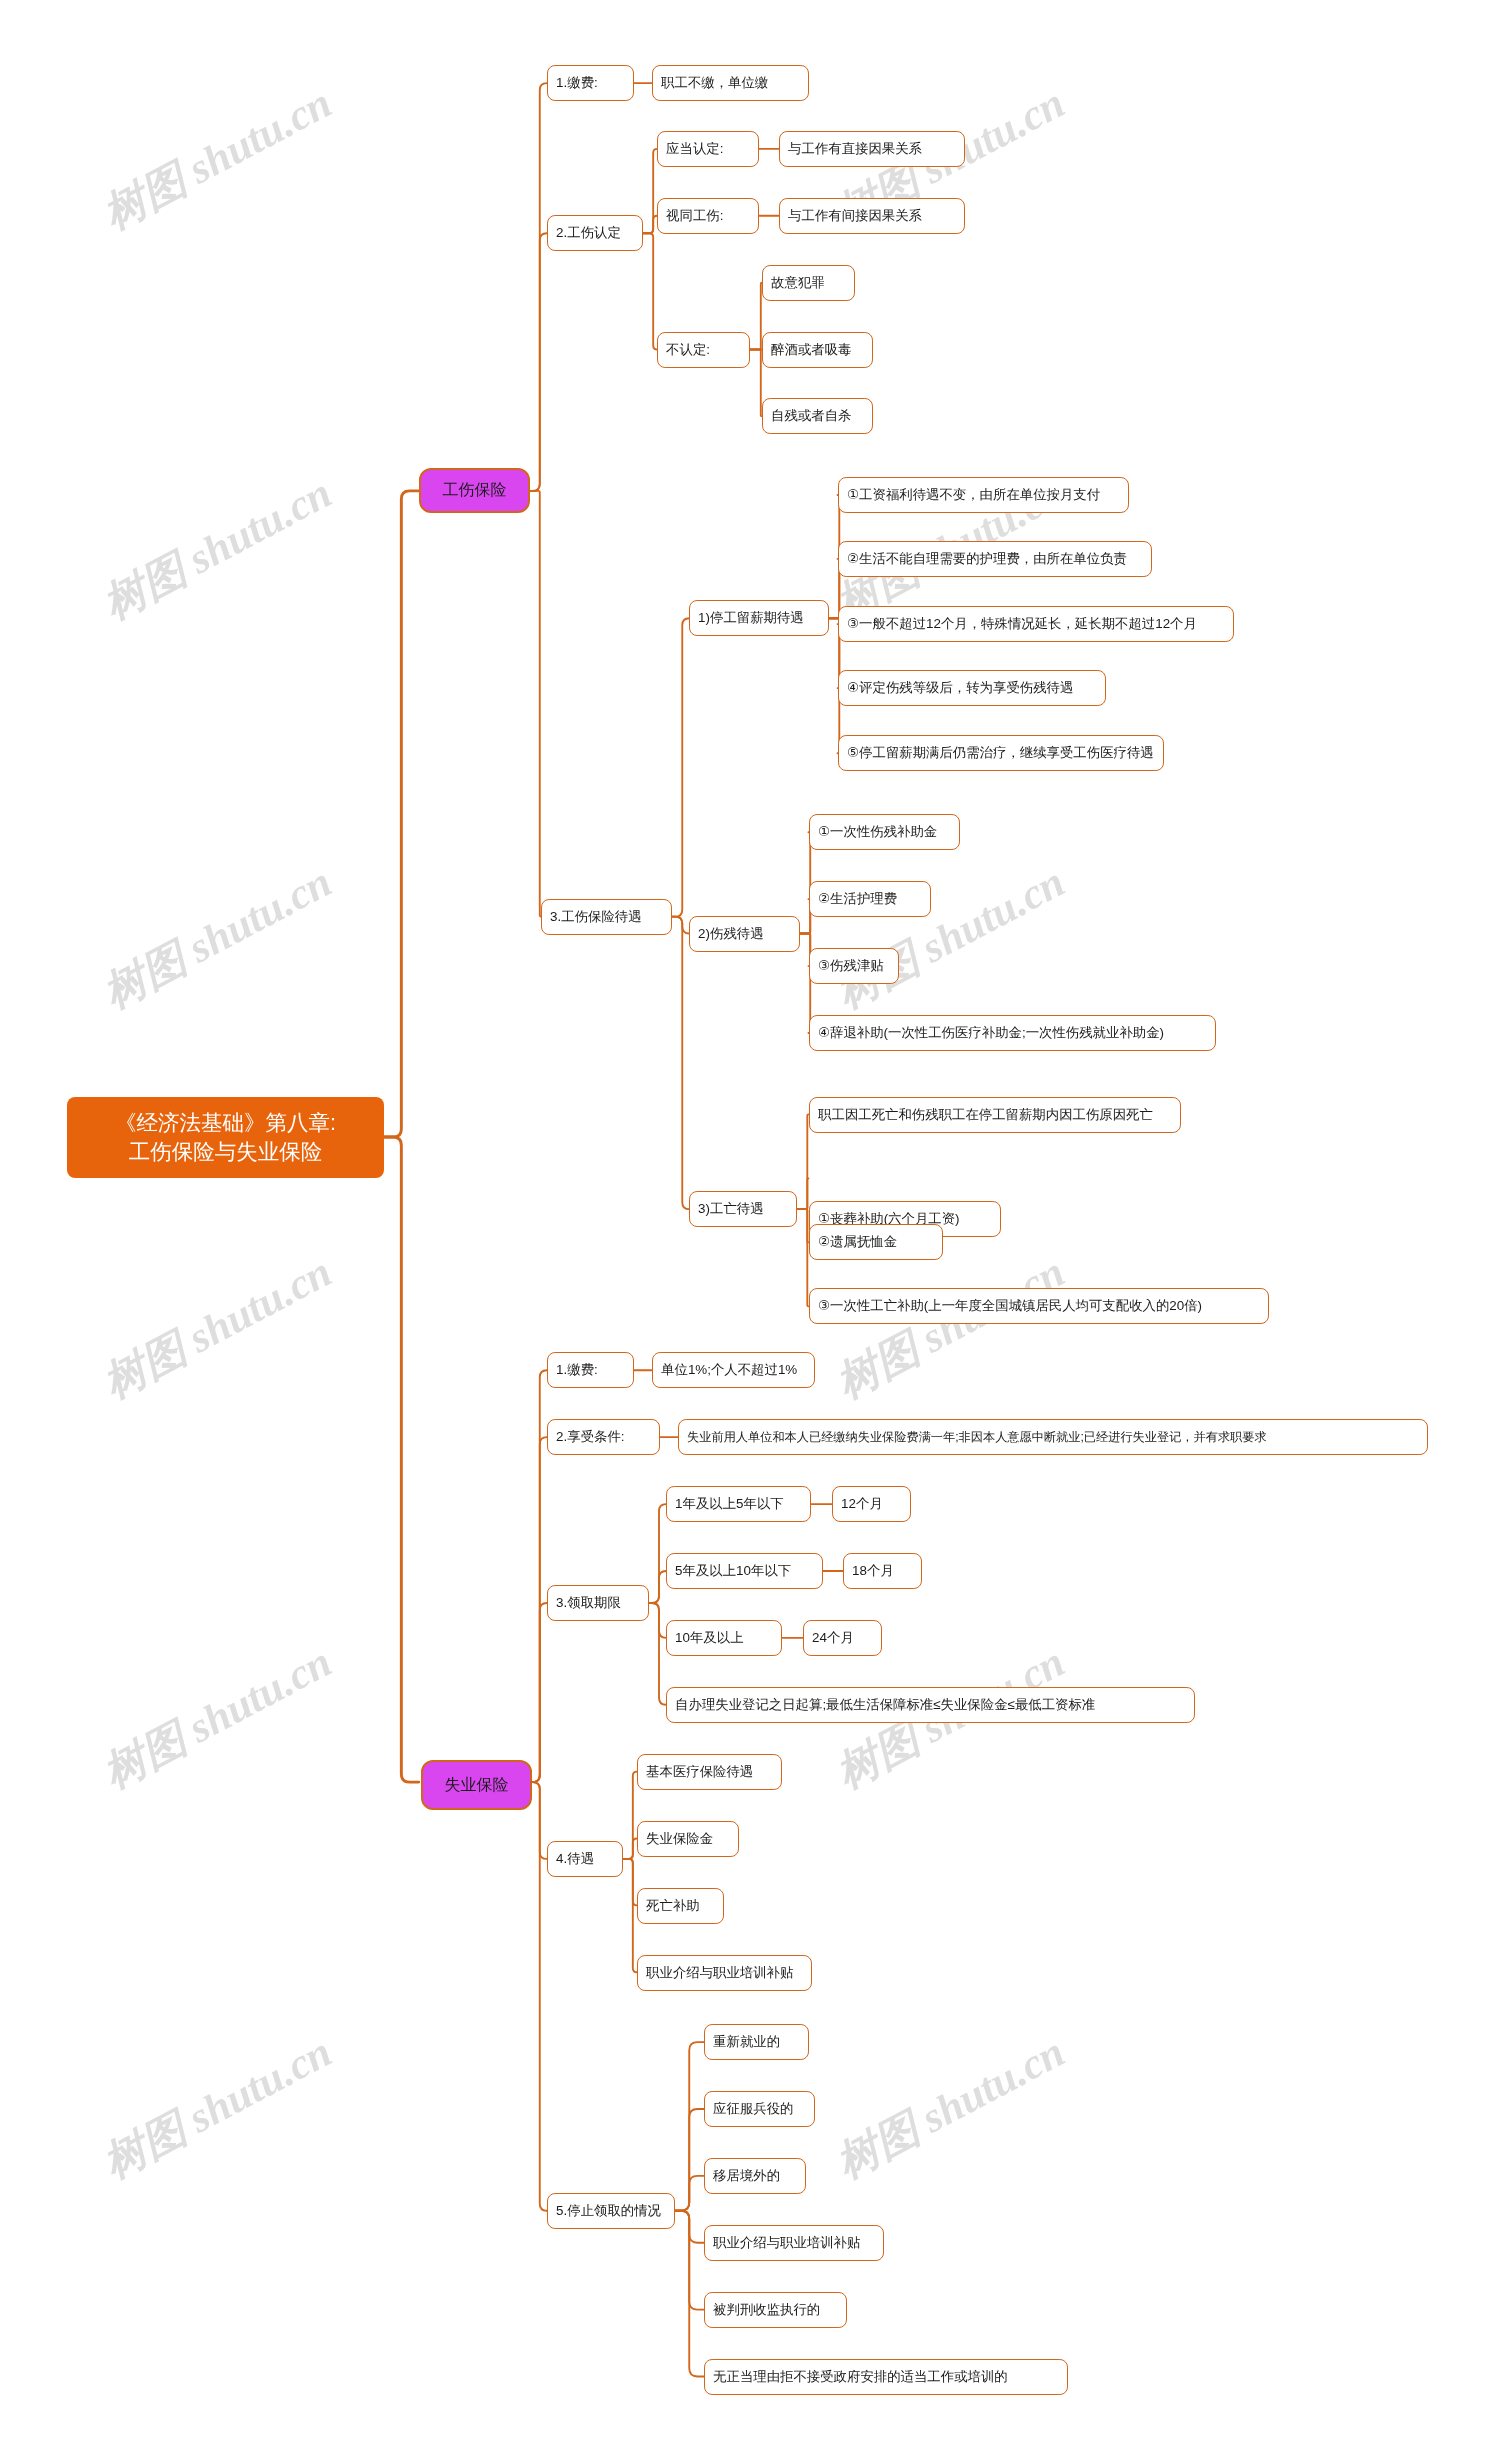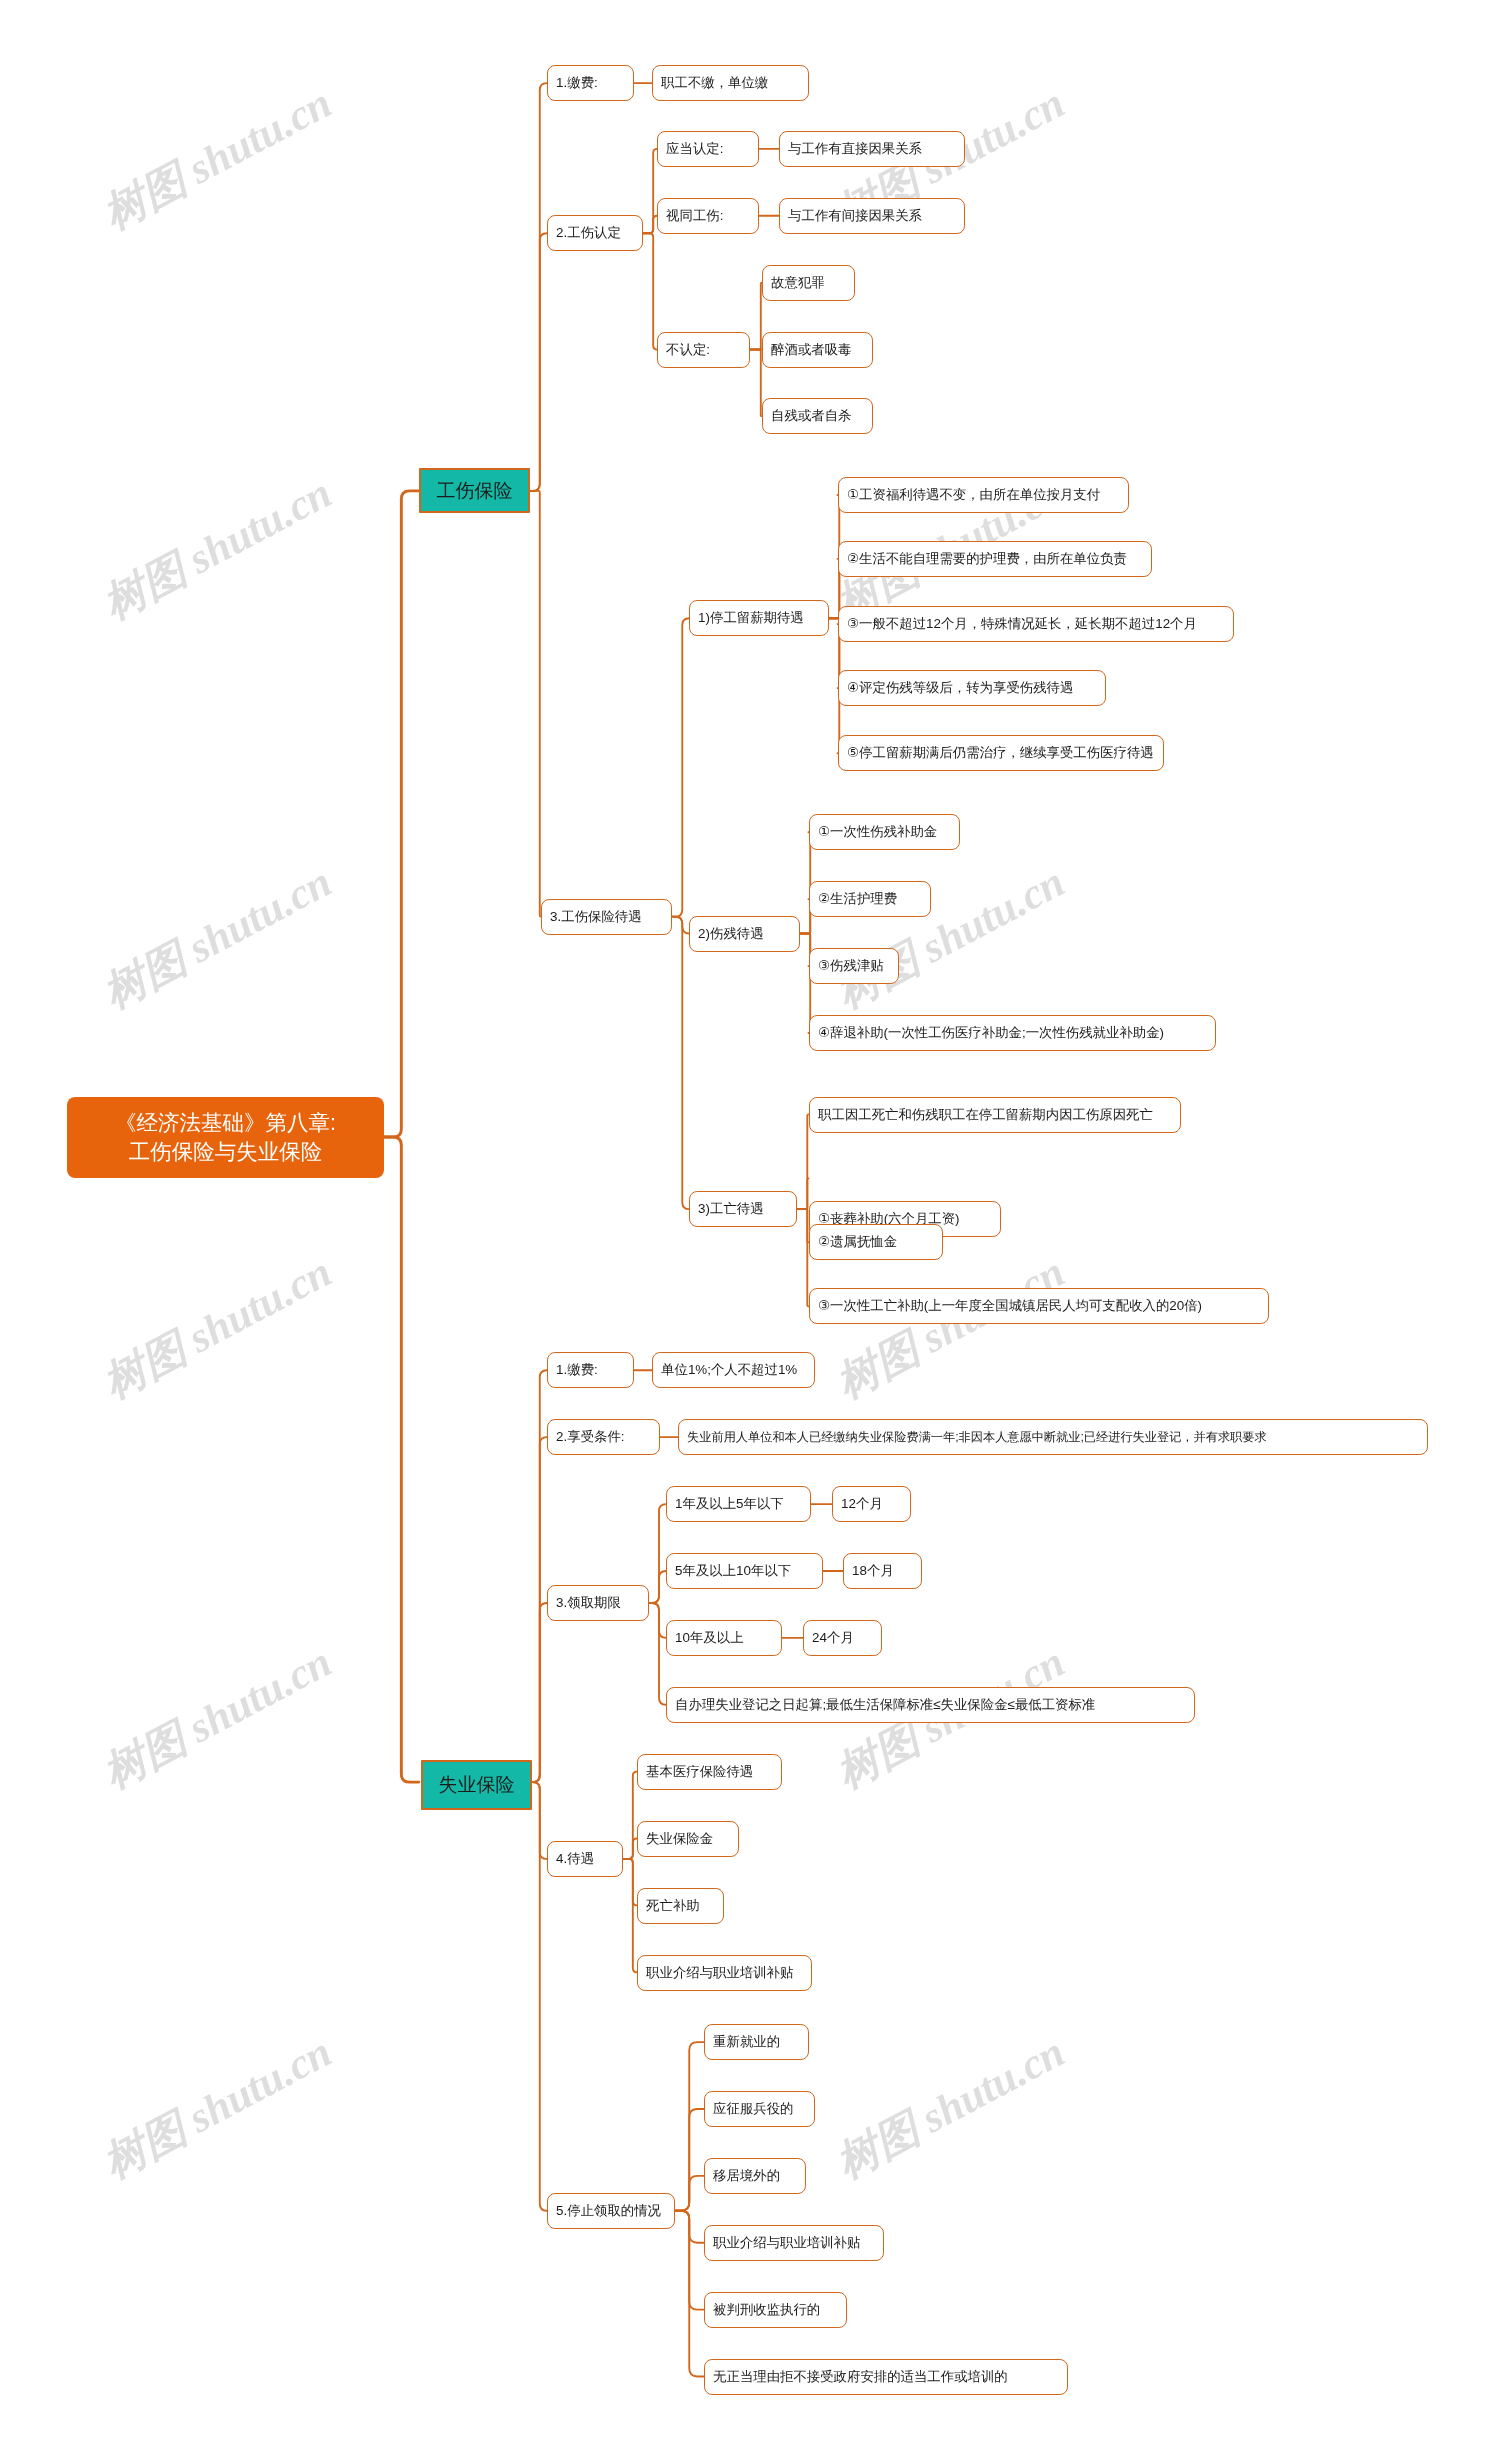--- a/index.html
+++ b/index.html
@@ -51,24 +51,24 @@
     border-radius:8.1px;
     background:#ffffff;
     color:#1b1b1b;
     font-size:13.4px;
     line-height:1.15;
     padding:0 8.1px;
     white-space:nowrap;
     z-index:2;
   }
   .node.lvl1{
-    background:#14b8a6;
+    background:#d946ef;
     border-width:2.3px;
-    border-radius:1px;
-    font-size:19px;
+    border-radius:12px;
+    font-size:16px;
     justify-content:center;
     padding:0 12.8px;
   }
   .node.root{
     background:#e8640c;
     border:none;
     border-radius:8.1px;
     color:#ffffff;
     font-size:21.5px;
     line-height:1.32;

